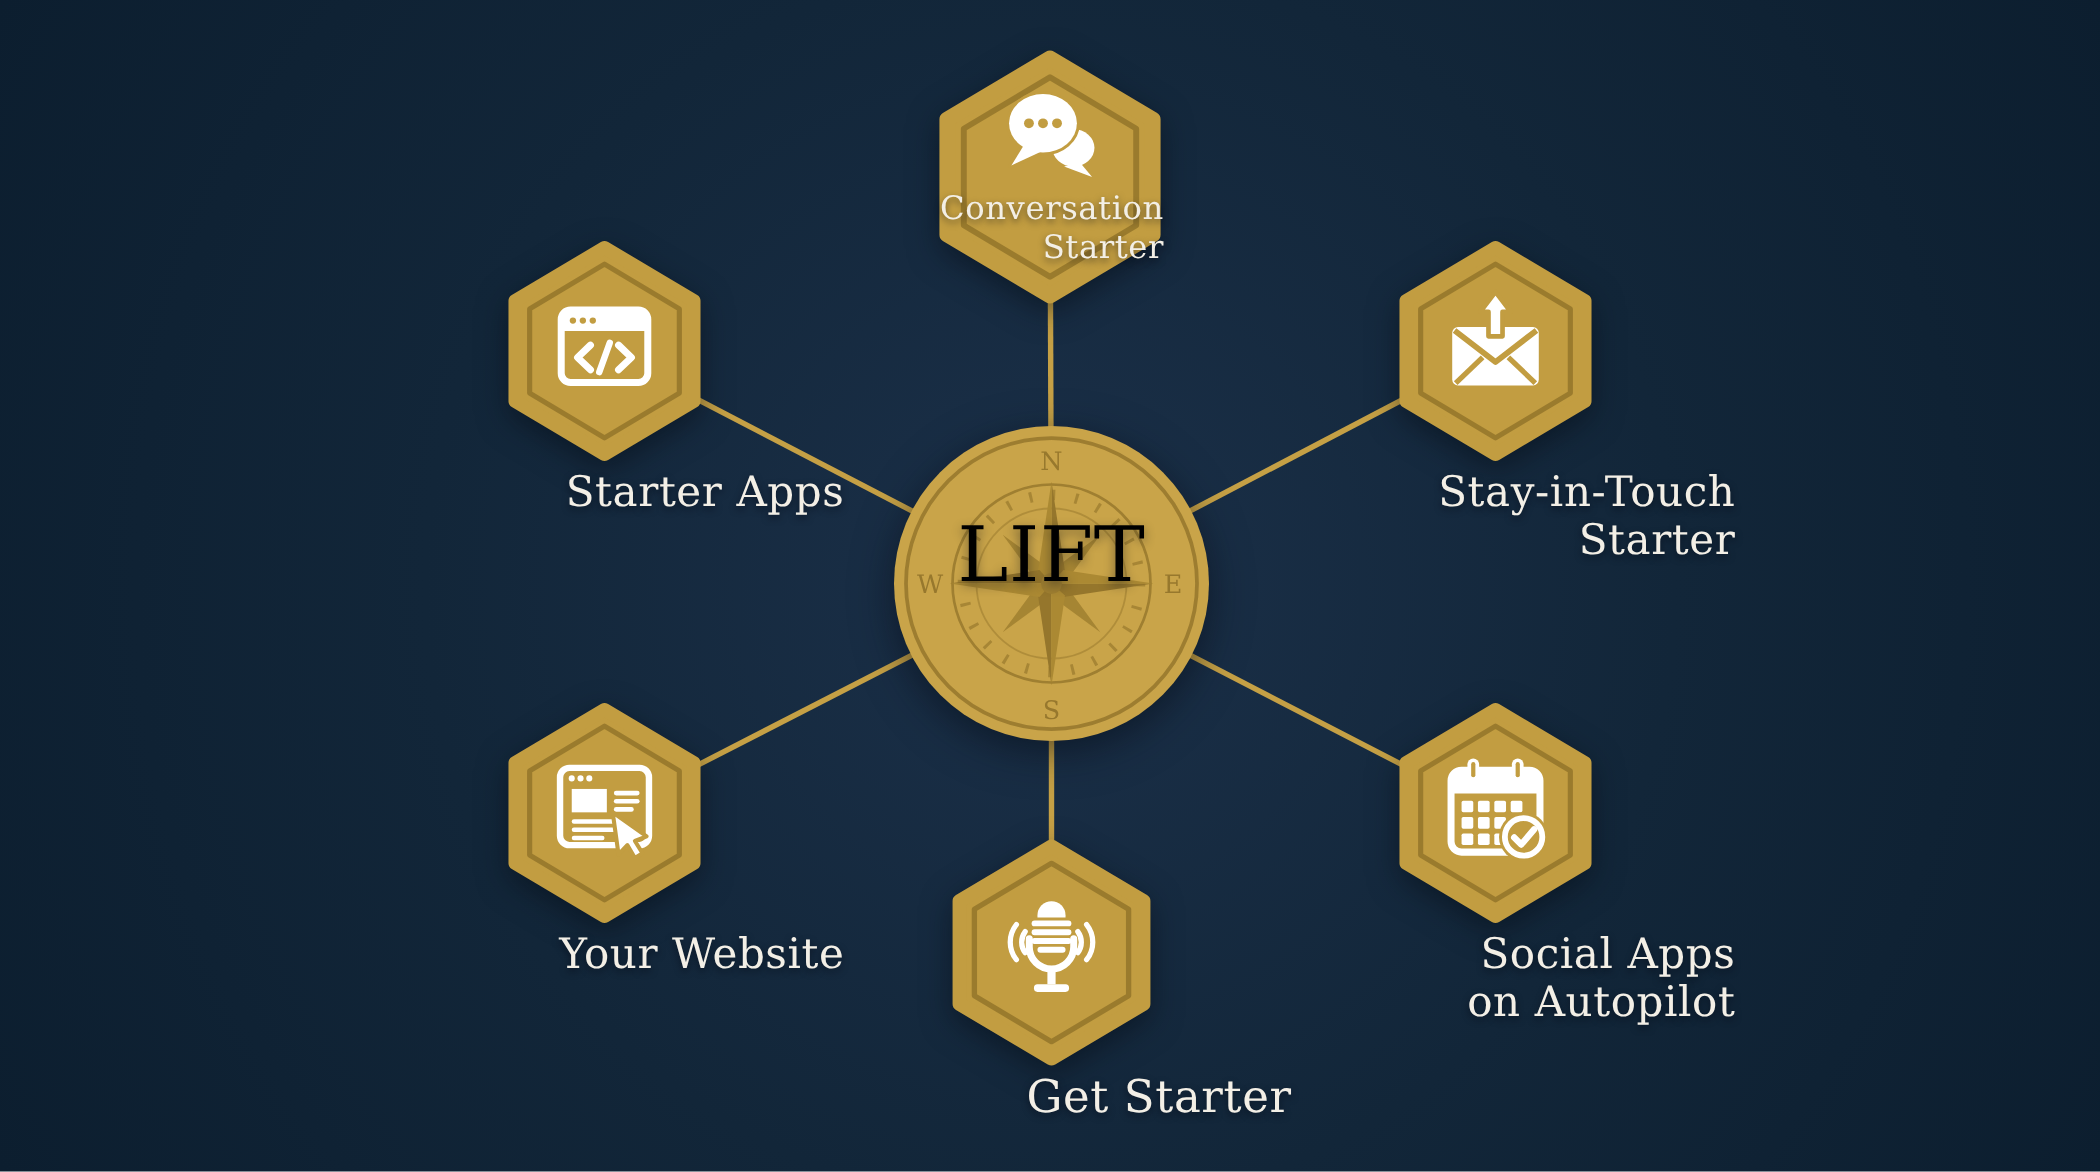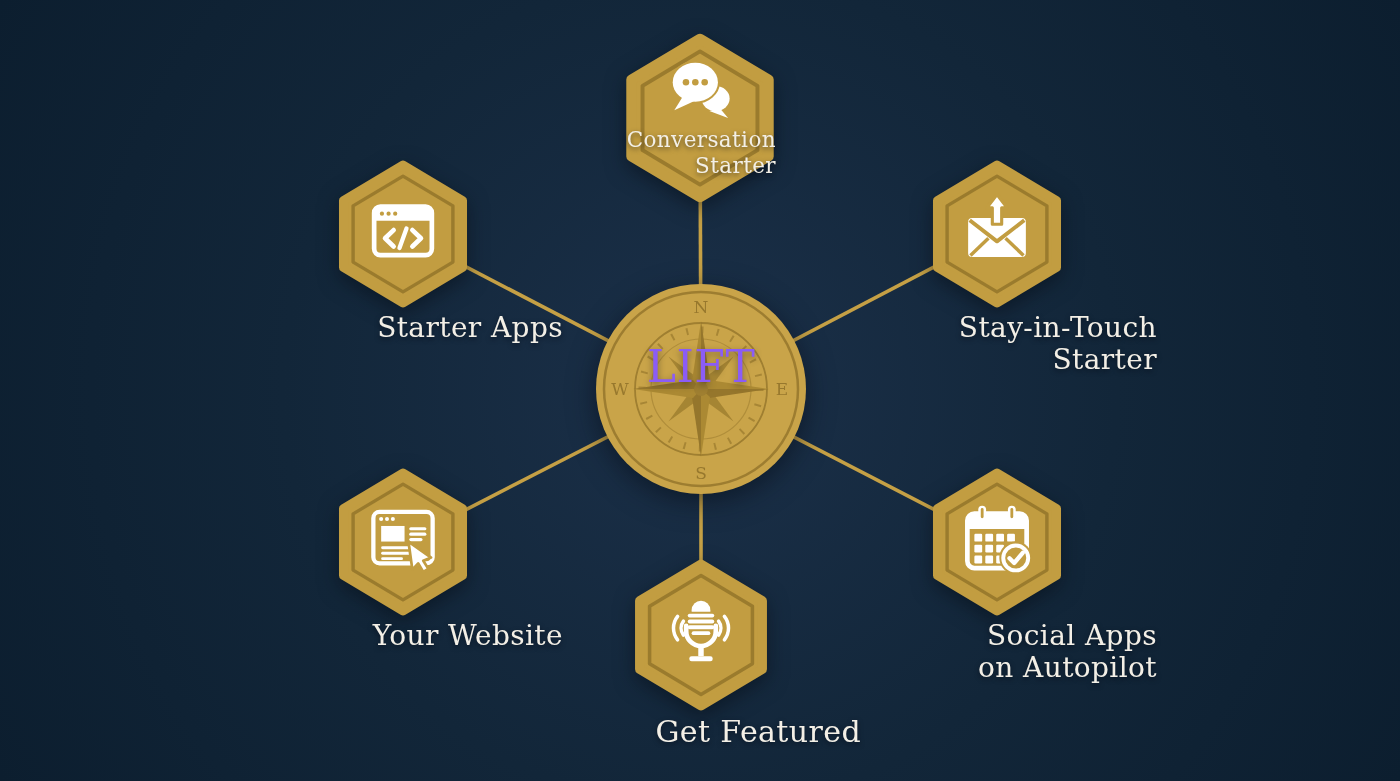--- a/index.html
+++ b/index.html
@@ -9,21 +9,21 @@
     font-family:"DejaVu Serif","Liberation Serif",serif;
   }
   #connector-layer{position:absolute;left:0;top:0;width:1400px;height:781px;}
   .connector{stroke:#c5a045;stroke-width:3.6;}
 
   
   #hub{position:absolute;left:593px;top:281px;width:216px;height:216px;filter:drop-shadow(0 7px 14px rgba(3,10,18,.55));}
   #hub svg{position:absolute;inset:0;}
   #hub-title{
     position:absolute;left:0;right:0;top:62px;text-align:center;
-    color:#8b5cf6;font-size:44px;line-height:1.08;letter-spacing:.5px;
+    color:#000000;font-size:51px;line-height:1.08;letter-spacing:.5px;
     text-shadow:0 3px 7px rgba(8,14,24,.45);
   }
   #hub-title span{display:block;}
   .compass{opacity:.82;}
   .compass text{font-family:"DejaVu Serif","Liberation Serif",serif;font-size:17px;fill:#8d6f28;}
 
   
   .node{position:absolute;}
   .hex{position:absolute;inset:0;width:100%;height:100%;filter:drop-shadow(0 6px 10px rgba(3,10,18,.5));}
   .hex-outer{fill:#c29d41;stroke:#c29d41;stroke-width:7;stroke-linejoin:round;}
@@ -231,14 +231,14 @@
       <rect x="46.5" y="70" width="7" height="11" fill="#fff"></rect>
       <rect x="35" y="81" width="30" height="6.5" rx="3" fill="#fff"></rect>
       <g stroke="#fff" stroke-width="4.5" fill="none" stroke-linecap="round">
         <path d="M20 30 a24 24 0 0 0 0 30"></path>
         <path d="M27.5 36 a15 15 0 0 0 0 18"></path>
         <path d="M80 30 a24 24 0 0 1 0 30"></path>
         <path d="M72.5 36 a15 15 0 0 1 0 18"></path>
       </g>
     </svg>
   </div>
-  <div class="node-label large" style="top:156px;">Get Featured</div>
+  <div class="node-label large" style="top:156px;">Get Starter</div>
 </div>
 
 </body></html>

